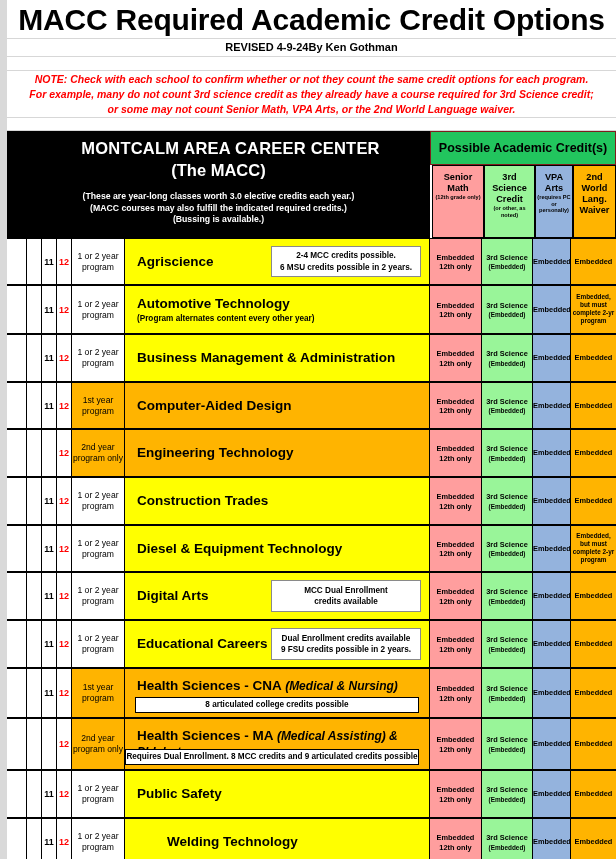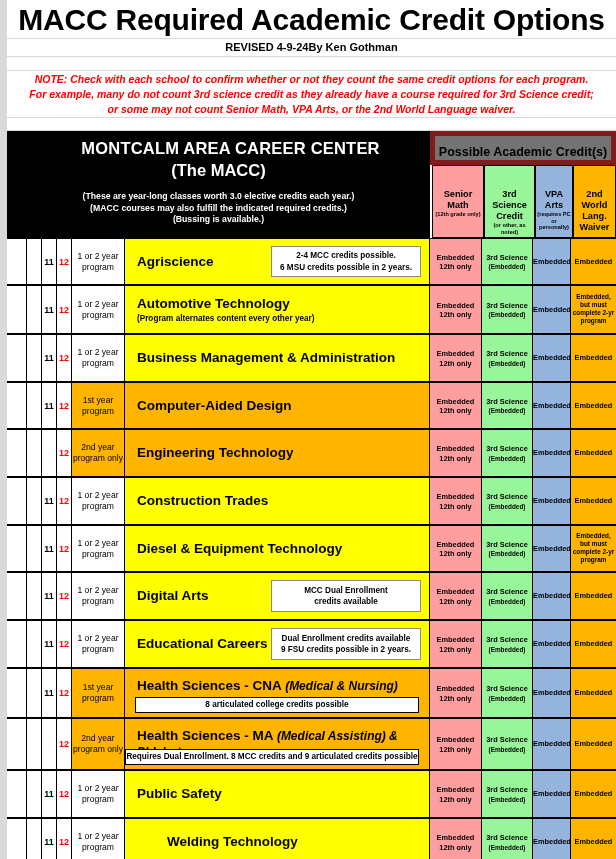--- a/index.html
+++ b/index.html
@@ -32,27 +32,27 @@
     text-align:center;color:#ff0000;font-size:10.5px;font-weight:bold;
     font-style:italic;line-height:15px;
   }
 
   
   .banner{position:absolute;left:7px;top:131px;width:423px;height:107px;background:#000;color:#fff;}
   .banner .b1{position:absolute;left:12px;top:8px;width:423px;text-align:center;font-size:16.5px;font-weight:bold;letter-spacing:.2px;}
   .banner .b2{position:absolute;left:0;top:30px;width:423px;text-align:center;font-size:16.5px;font-weight:bold;}
   .banner .b3{position:absolute;left:0;top:60px;width:423px;text-align:center;font-size:8.7px;font-weight:bold;line-height:11.6px;}
 
-  .credhdr{position:absolute;left:430px;top:131px;width:186px;height:34px;background:#737373;border:5px solid #7f1d1d;box-sizing:border-box;}
+  .credhdr{position:absolute;left:430px;top:131px;width:186px;height:34px;background:#22c55e;border:1px solid #7f1d1d;box-sizing:border-box;}
   .credhdr span{display:block;width:100%;text-align:center;font-size:12.5px;font-weight:bold;line-height:32px;}
 
   .colhdrs{position:absolute;left:430px;top:165px;width:186px;height:73px;}
   .colhdr{position:absolute;top:0;height:73px;box-sizing:border-box;border:1px solid #000;
           text-align:center;font-weight:bold;overflow:hidden;}
-  .colhdr .big{display:block;font-size:9.2px;line-height:11px;padding-top:23px;}
+  .colhdr .big{display:block;font-size:9.2px;line-height:11px;padding-top:6px;}
   .colhdr .big i{font-style:normal;display:block;}
   .colhdr .sub{display:block;font-size:5.6px;line-height:6.6px;}
   .c-sm{left:2px;width:52px;background:#ff9e9e;}
   .c-sci{left:54px;width:51px;background:#99f599;}
   .c-vpa{left:105px;width:38px;background:#94b3dd;}
   .c-wl{left:143px;width:43px;background:#ffb400;}
 
   
   .rows{position:absolute;left:7px;top:238px;width:609px;}
   .row{position:relative;width:609px;box-sizing:border-box;border-bottom:2px solid #000;}

